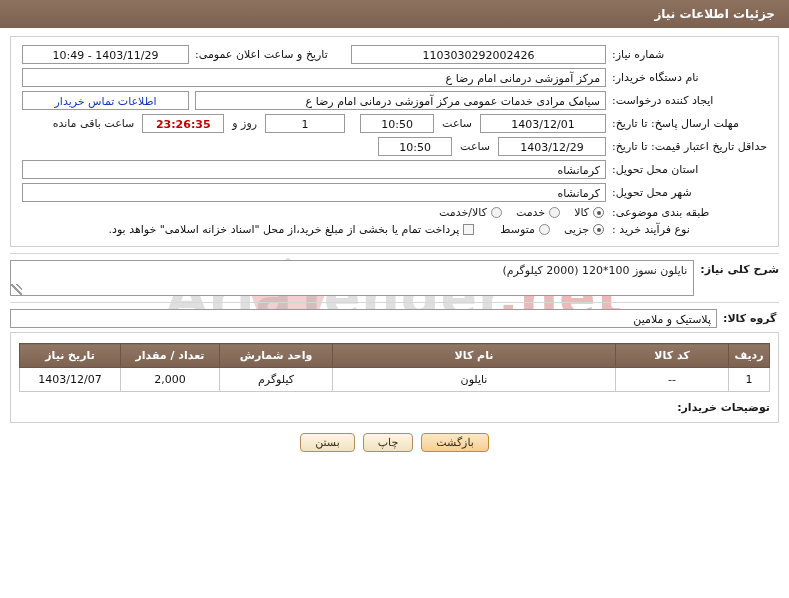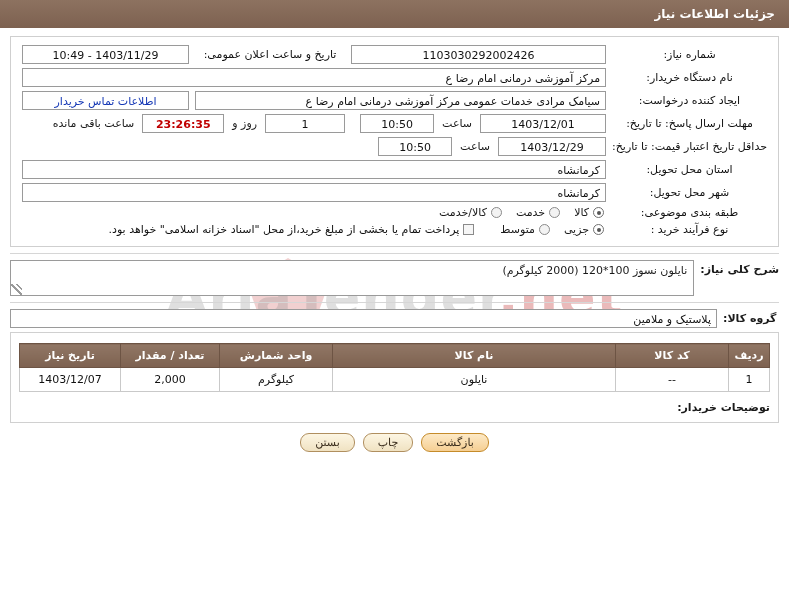--- a/index.html
+++ b/index.html
@@ -80,21 +80,21 @@
   table.form {
     width: 100%;
     border-collapse: collapse;
   }
   table.form td {
     padding: 2px 3px;
     vertical-align: middle;
     font-size: 11px;
   }
   .lbl {
-    text-align: center;
+    text-align: left;
     white-space: nowrap;
     font-size: 11px;
     color: #111;
     padding-left: 4px;
   }
   .fld {
     border: 1px solid #9a9a9a;
     background: #ffffff;
     height: 19px;
     line-height: 19px;
@@ -253,21 +253,21 @@
     gap: 8px;
     align-items: center;
   }
   .btn {
     border: 1px solid #b08f5f;
     background: linear-gradient(#fdf6e3, #f0e2c2);
     padding: 2px 14px;
     font-size: 11px;
     color: #3a2d1c;
     cursor: pointer;
-    border-radius: 9px;
+    border-radius: 4px;
   }
   .btn.orange {
     border: 1px solid #c58b2a;
     background: linear-gradient(#fde9c6, #f5cf93);
   }
   .inner-box {
     border: 1px solid #d0d0d0;
     padding: 6px 8px 8px 8px;
     margin-top: 4px;
     box-sizing: border-box;

